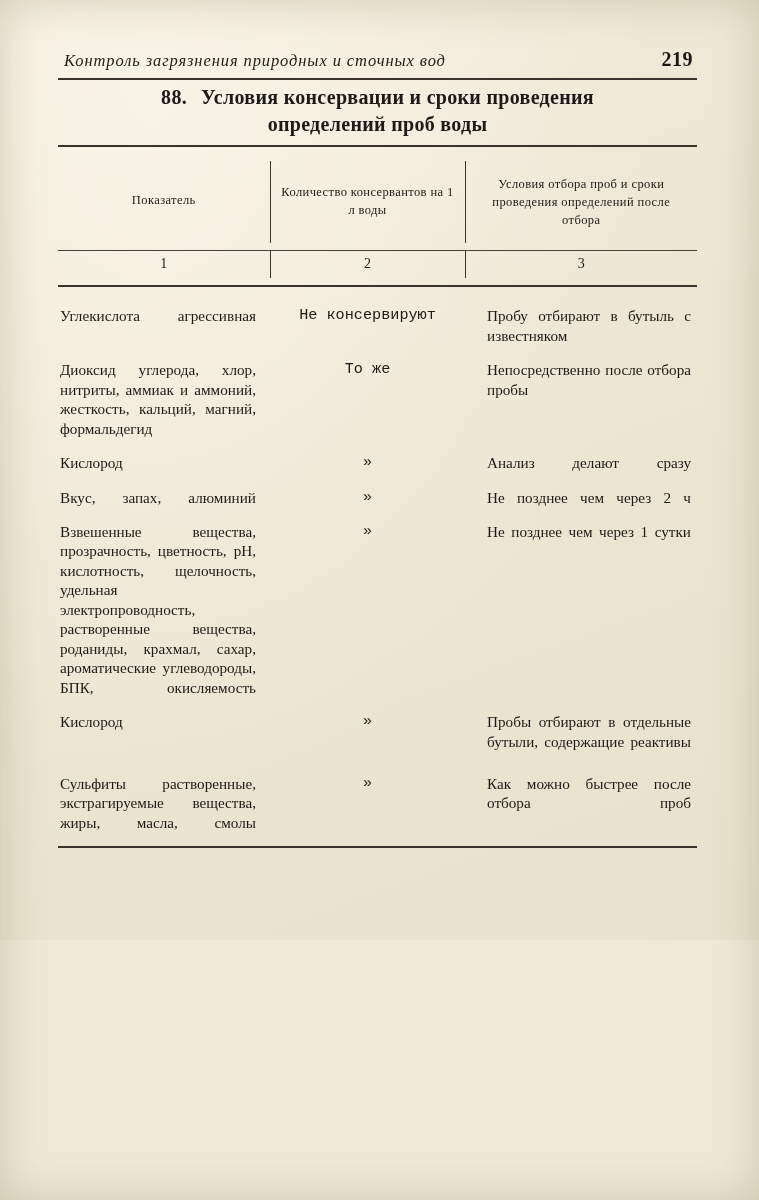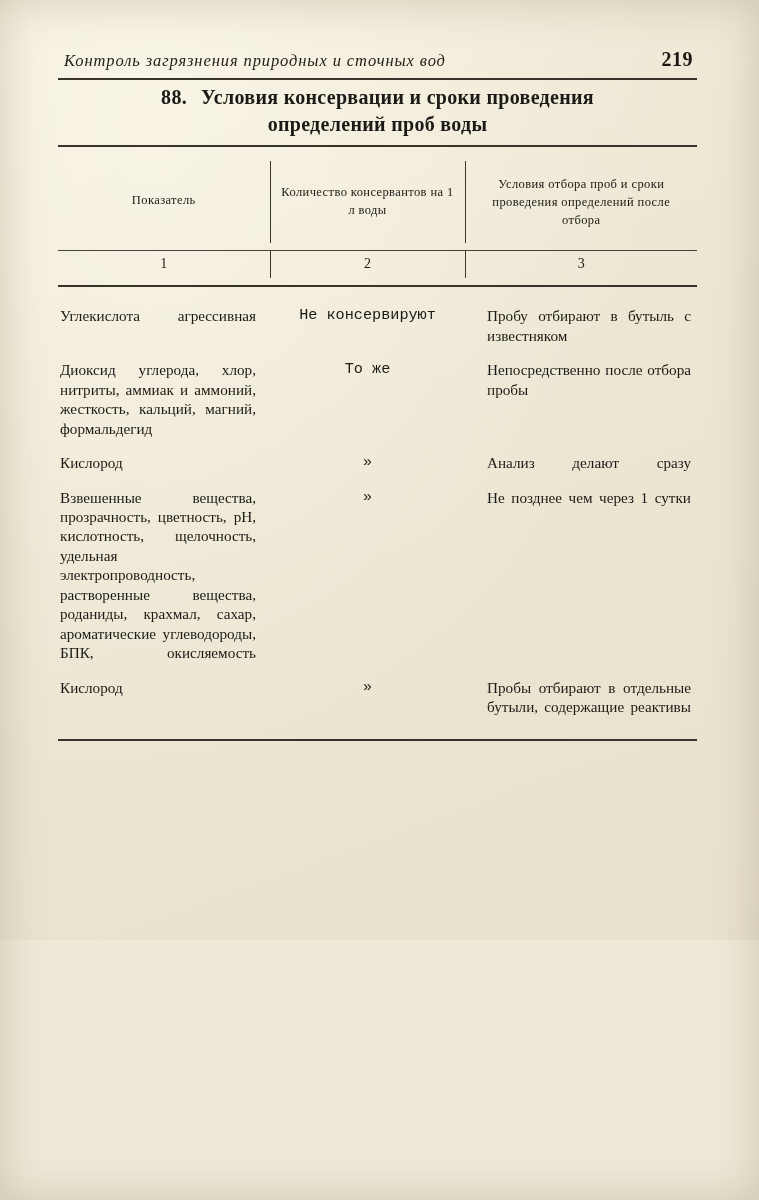--- a/index.html
+++ b/index.html
@@ -203,38 +203,48 @@
         <td class="col2">То же</td>
         <td class="col3">Непосредственно после отбора пробы</td>
       </tr>
 
       <tr class="body-row">
         <td class="col1 short">Кислород</td>
         <td class="col2 ditto">»</td>
         <td class="col3">Анализ делают сразу</td>
       </tr>
 
+      <tr class="body-row">
+        <td class="col1">Вкус, запах, алюминий</td>
+        <td class="col2 ditto">»</td>
+        <td class="col3">Не позднее чем через 2 ч</td>
+      </tr>
 
       <tr class="body-row">
         <td class="col1">Взвешенные вещества, прозрачность, цветность, рН, кислотность, щелочность, удельная электропроводность, растворенные вещества, роданиды, крахмал, сахар, ароматические углеводороды, БПК, окисляемость</td>
         <td class="col2 ditto">»</td>
         <td class="col3">Не позднее чем через 1 сутки</td>
       </tr>
 
 
 
       <tr class="body-row">
         <td class="col1 short">Кислород</td>
         <td class="col2 ditto">»</td>
         <td class="col3">Пробы отбирают в отдельные бутыли, содержащие реактивы</td>
       </tr>
 
       <tr class="spacer-row">
           <td colspan="3"></td>
         </tr>
 
+      <tr class="body-row">
+        <td class="col1">Сульфиты растворенные, экстрагируемые вещества, жиры, масла, смолы</td>
+        <td class="col2 ditto">»</td>
+        <td class="col3">Как можно быстрее после отбора проб</td>
+      </tr>
     </tbody>
   </table>
 
   <div class="rule bottom-rule"></div>
 
 </div>
 <div class="edge-shadow"></div>
 
 </body></html>

